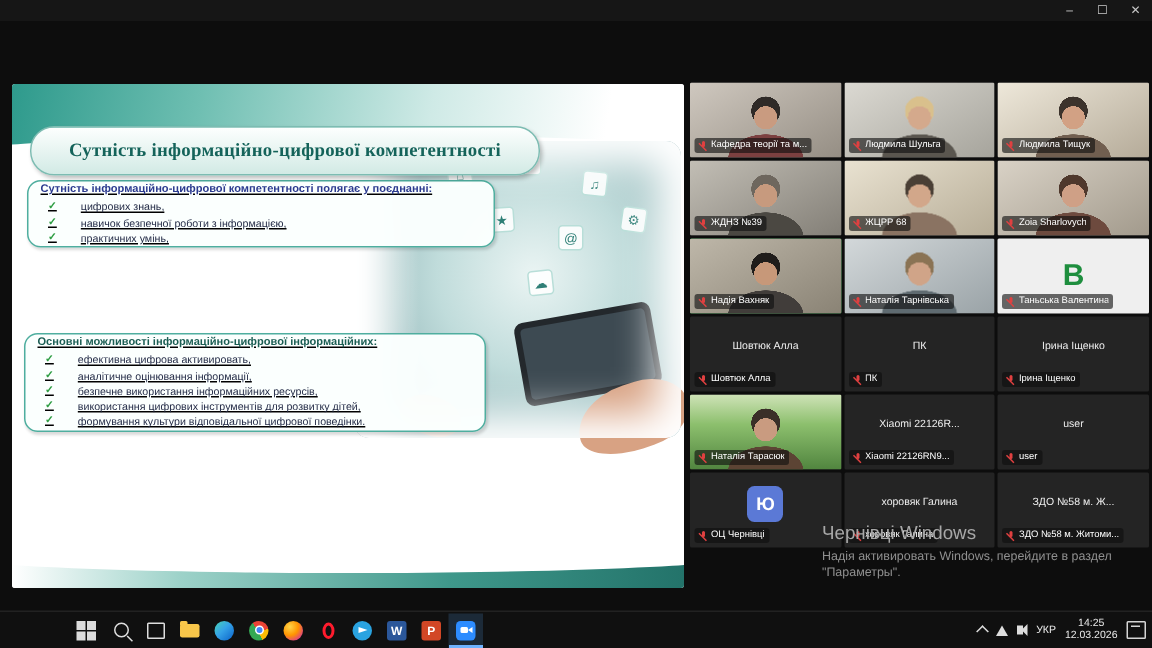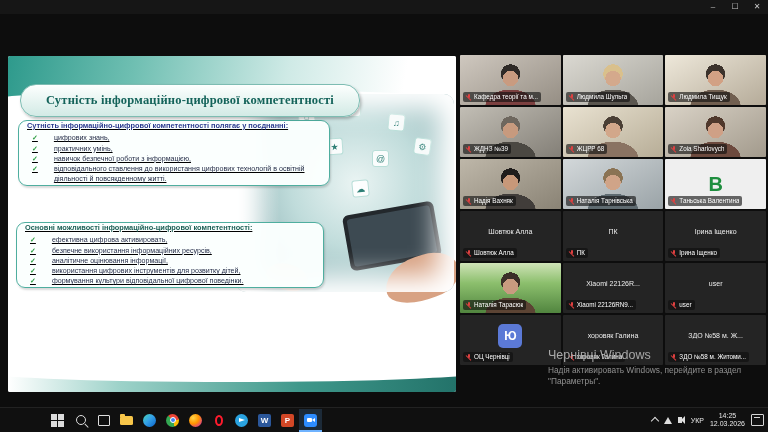--- a/index.html
+++ b/index.html
@@ -184,45 +184,41 @@
     <div class="title-box">Сутність інформаційно-цифрової компетентності</div>
 
     <div class="sbox box1">
       <div class="intro">Сутність інформаційно-цифрової компетентності полягає у поєднанні:</div>
       <div class="sitem">
           <span class="chk"></span>
           <span>цифрових знань,</span>
         </div>
       <div class="sitem">
           <span class="chk"></span>
+          <span>навичок безпечної роботи з інформацією,</span>
+        </div>
+      <div class="sitem">
+          <span class="chk"></span>
           <span>практичних умінь,</span>
         </div>
-      <div class="sitem">
-          <span class="chk"></span>
-          <span>навичок безпечної роботи з інформацією,</span>
-        </div>
-      <div class="sitem">
-          <span class="chk"></span>
-          <span>відповідального ставлення до використання цифрових технологій в освітній діяльності й повсякденному житті.</span>
-        </div>
     </div>
 
     <div class="sbox box2">
-      <div class="b2head">Основні можливості інформаційно-цифрової компетентності:</div>
+      <div class="b2head">Основні можливості інформаційно-цифрової інформаційних:</div>
       <div class="sitem">
           <span class="chk"></span>
           <span>ефективна цифрова активировать,</span>
         </div>
       <div class="sitem">
           <span class="chk"></span>
+          <span>аналітичне оцінювання інформації,</span>
+        </div>
+      <div class="sitem">
+          <span class="chk"></span>
           <span>безпечне використання інформаційних ресурсів,</span>
-        </div>
-      <div class="sitem">
-          <span class="chk"></span>
-          <span>аналітичне оцінювання інформації,</span>
         </div>
       <div class="sitem">
           <span class="chk"></span>
           <span>використання цифрових інструментів для розвитку дітей,</span>
         </div>
       <div class="sitem">
           <span class="chk"></span>
           <span>формування культури відповідальної цифрової поведінки.</span>
         </div>
     </div>

